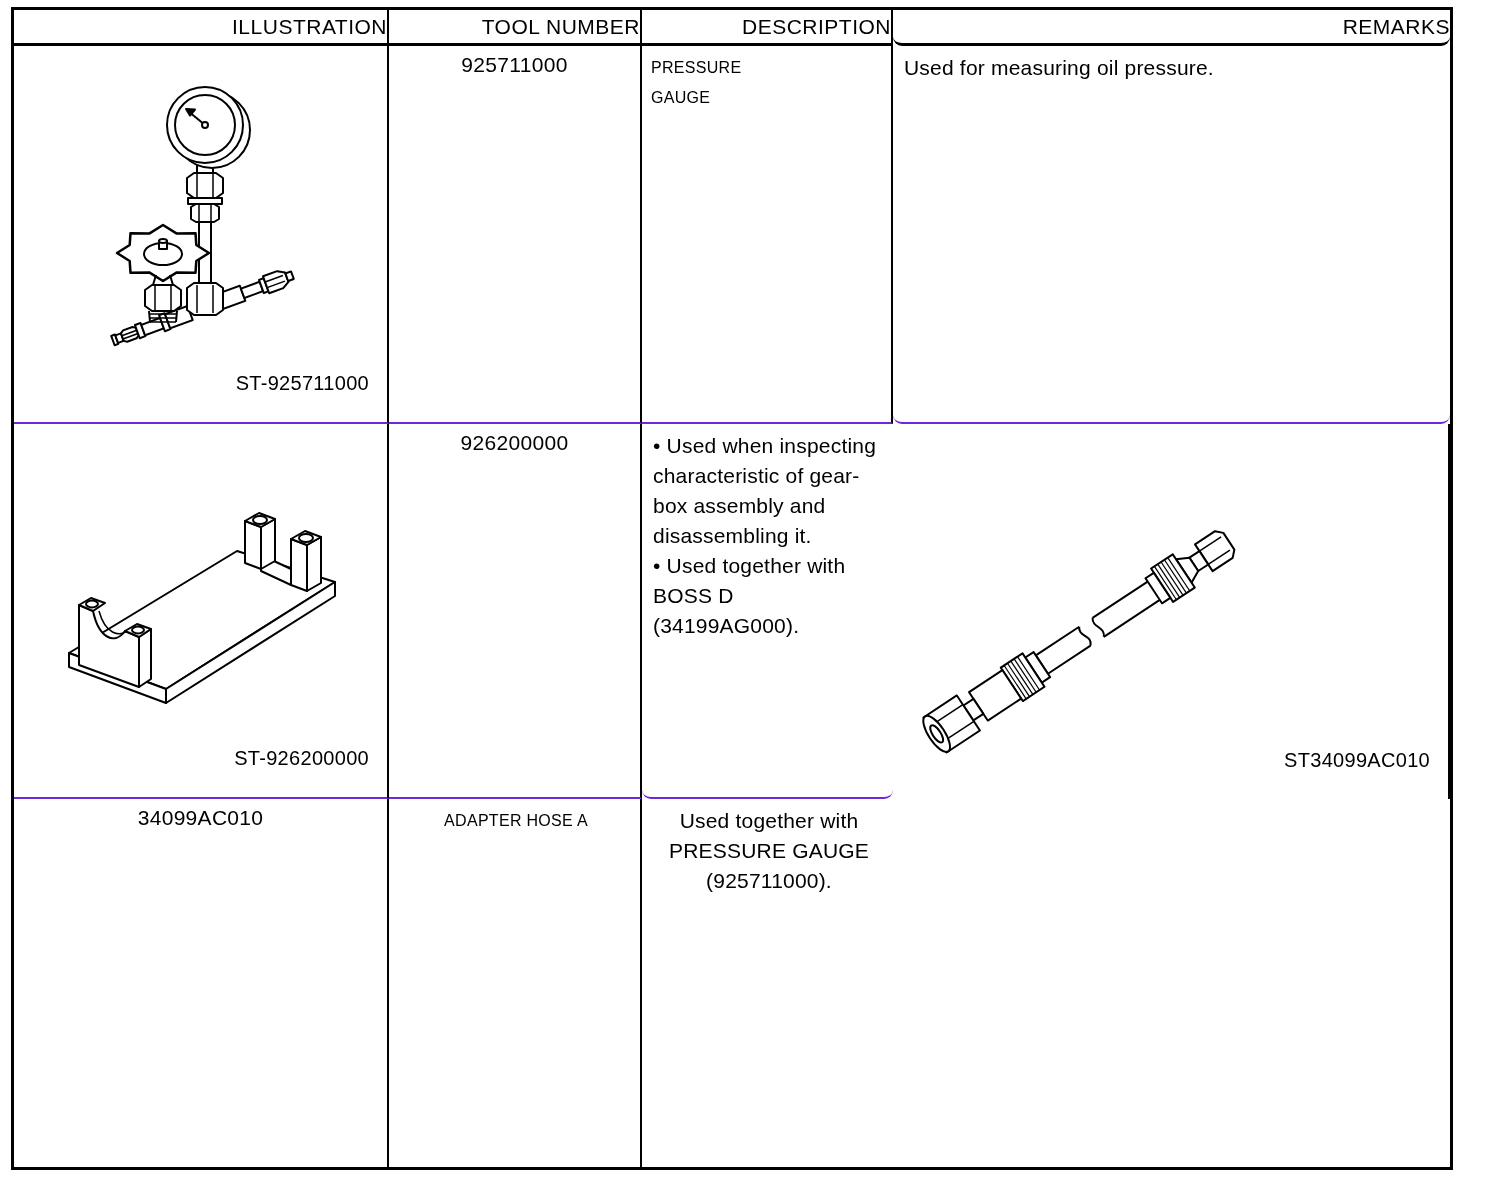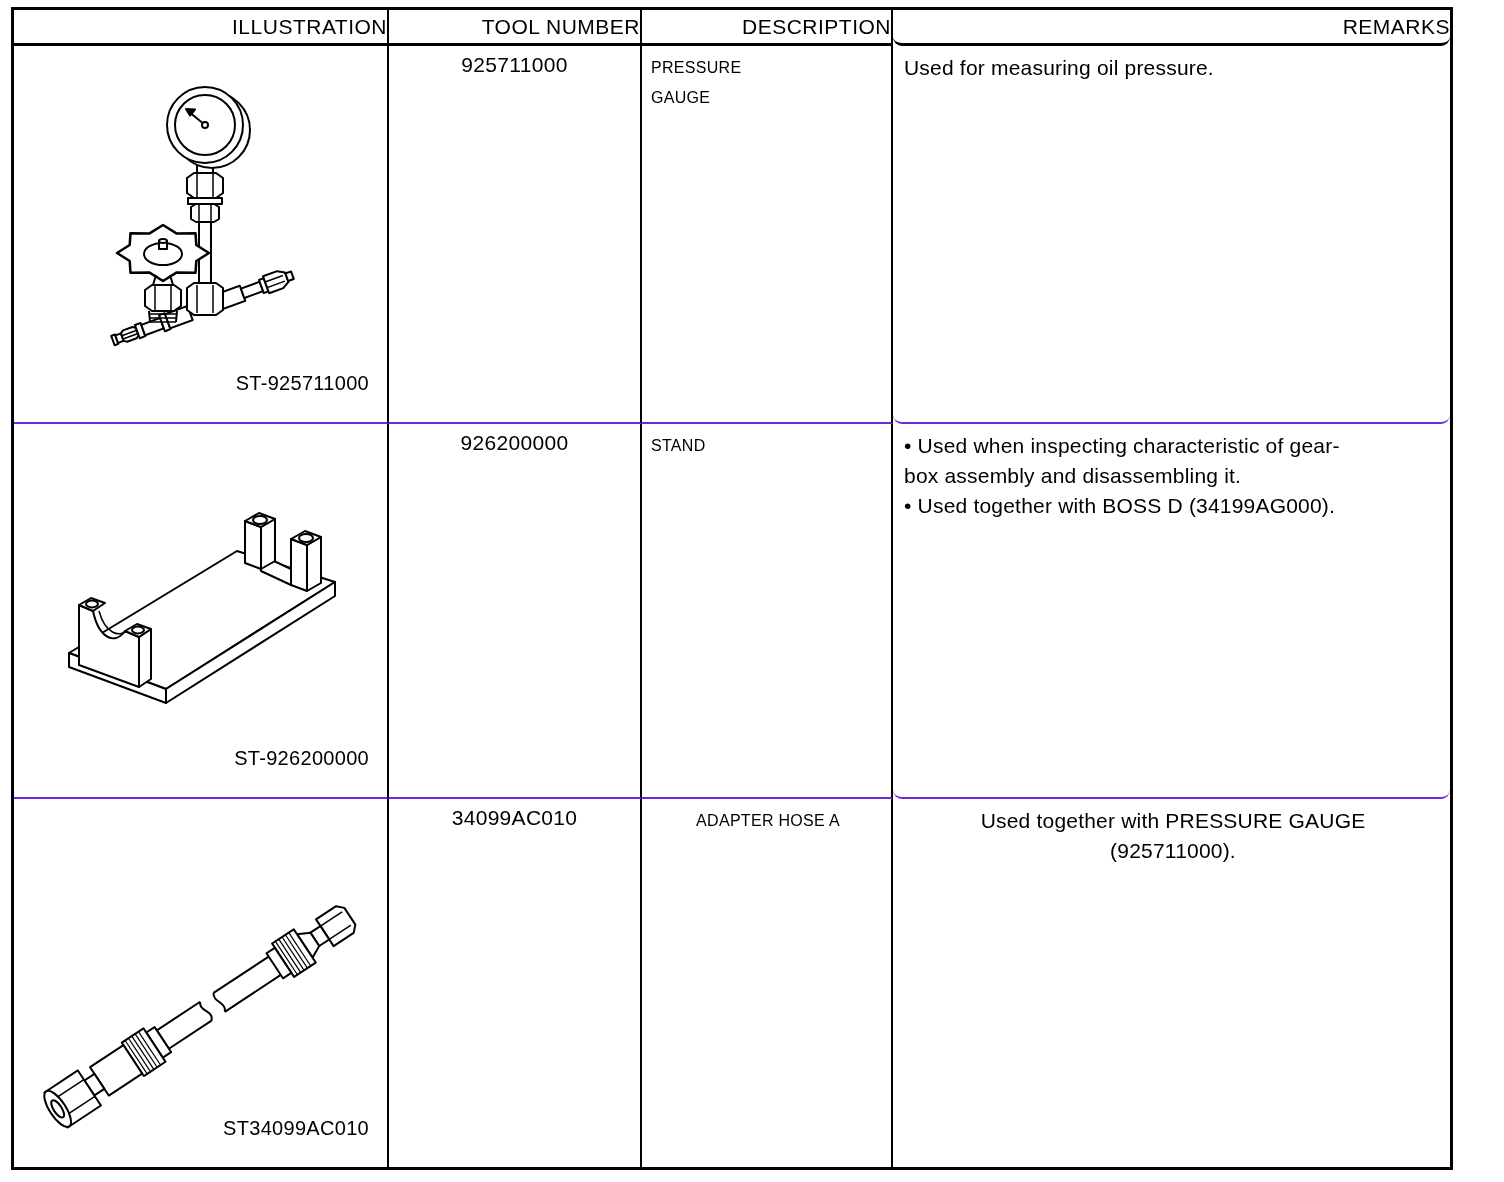--- a/index.html
+++ b/index.html
@@ -139,23 +139,20 @@
         <ellipse cx="37" cy="111" rx="6" ry="3.5"></ellipse>
         <polygon points="70,138 82,131 96,136 84,144"></polygon>
         <ellipse cx="83" cy="137" rx="6" ry="3.5"></ellipse>
       </g>
     </svg>
     <div class="caption">ST-926200000</div>
   </div>
   <div class="cell toolnum">
     <div>926200000</div>
   </div>
-  <div class="cell desc">
-    <div>STAND</div>
-  </div>
   <div class="cell remarks lastcol">
     <div>• Used when inspecting characteristic of gear-</div>
     <div>box assembly and disassembling it.</div>
     <div>• Used together with BOSS D (34199AG000).</div>
   </div>
 
   <div class="cell lastrow">
     <svg class="illus" style="left:28px; top:79px;" width="330" height="270" viewBox="0 0 330 270">
       <g stroke="#000" fill="#fff" stroke-width="2" stroke-linejoin="round" transform="translate(14,232) rotate(-33.4)">
 

